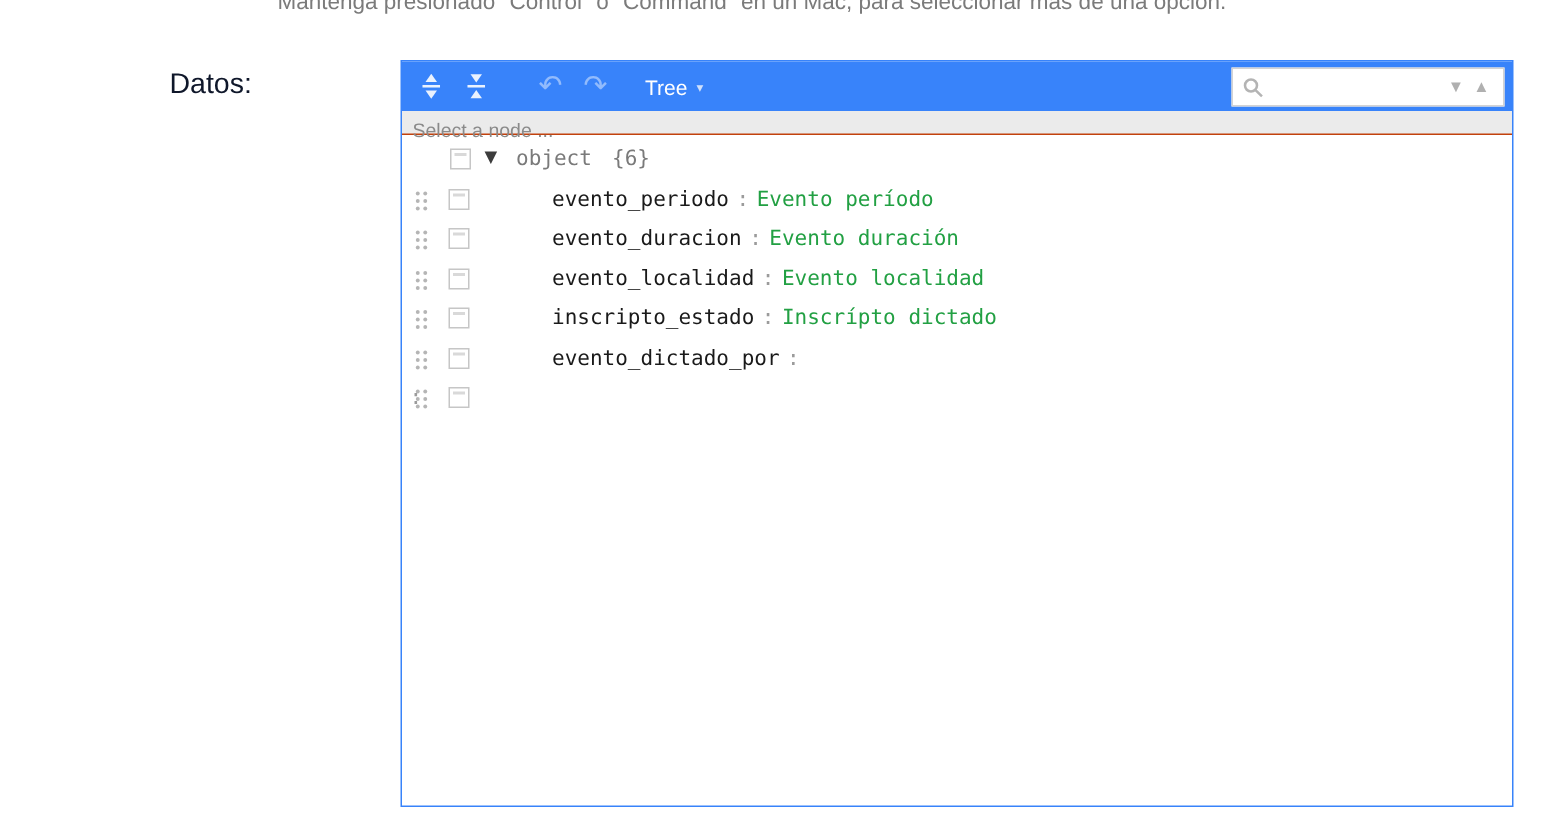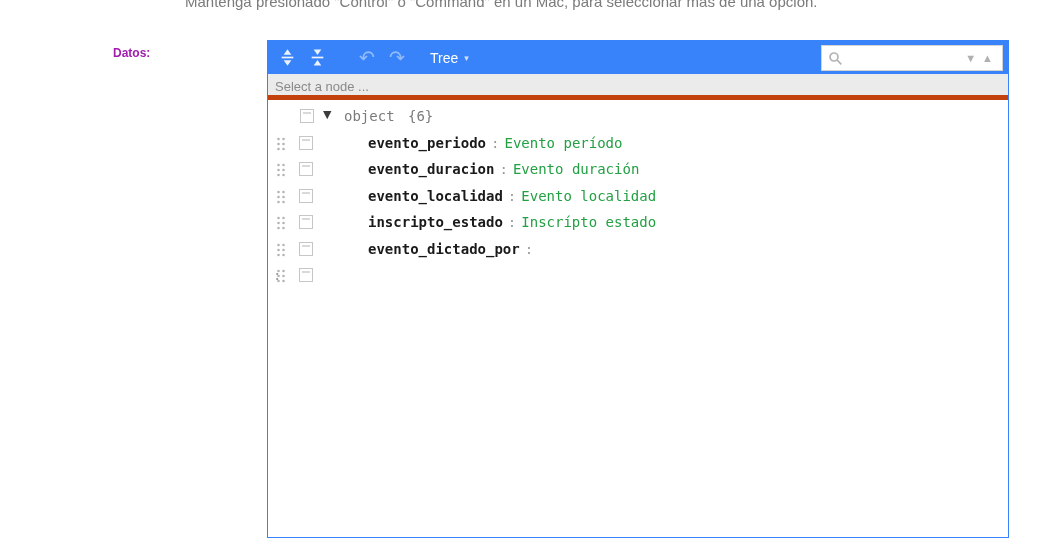--- a/index.html
+++ b/index.html
@@ -2,22 +2,22 @@
 <html><head>
 <meta charset="utf-8">
 <style>
   * { margin:0; padding:0; box-sizing:border-box; }
   html,body { width:1040px; height:550px; background:#ffffff; overflow:hidden;
               font-family:"Liberation Sans", sans-serif; }
   .page { position:relative; width:1040px; height:550px; }
 
   .help-text { position:absolute; left:185px; top:-7px; font-size:15px; color:#7b7b7b;
                white-space:nowrap; }
-  .datos-label { position:absolute; left:113px; top:46px; font-size:12px; font-weight:bold;
-                 color:#a21caf; }
+  .datos-label { position:absolute; left:113px; top:46px; font-size:19px; font-weight:normal;
+                 color:#0f172a; }
 
   .editor { position:absolute; left:267px; top:40px; width:742px; height:498px;
             border:1px solid #3883fa; background:#ffffff; }
 
   
   .menu { position:relative; height:33px; background:#3883fa; display:flex; align-items:center;
           padding-left:6px; }
   .tb { width:26px; height:26px; border:none; background:transparent; display:flex;
         align-items:center; justify-content:center; margin-right:4px; cursor:pointer;
         color:#ffffff; padding:0; }
@@ -29,37 +29,37 @@
           cursor:pointer; }
   .mode .caret { font-size:9px; margin-left:6px; color:#cfe0fb; }
 
   .search { position:absolute; right:5px; top:4px; width:182px; height:26px; background:#ffffff;
             border:1px solid #d3d3d3; display:flex; align-items:center; padding:0 6px; }
   .search input { flex:1; min-width:20px; border:none; outline:none; font-size:13px;
                   color:#444; background:transparent; font-family:"Liberation Sans",sans-serif; }
   .nav-btn { color:#b0b0b0; font-size:11px; line-height:11px; cursor:pointer; padding:0 3px; }
 
   
-  .navbar { height:26px; line-height:25px; background:#ebebeb; border-bottom:5px solid #c2410c;
+  .navbar { height:16px; line-height:25px; background:#ebebeb; border-bottom:1px solid #c2410c;
             color:#8a8a8a; font-size:13px; padding-left:7px; cursor:pointer; }
 
   
   .tree { position:relative; padding-top:3px; font-family:"DejaVu Sans Mono", monospace;
           font-size:14px; }
   .row { position:relative; height:26.5px; display:flex; align-items:center; }
   .drag { position:absolute; left:8px; top:7px; width:10px; height:14px; cursor:move; }
   .sq { position:absolute; left:31px; top:6px; width:14px; height:14px;
         border:1px solid #c6c6c6; background:#ffffff; cursor:pointer; }
   .sq::after { content:''; position:absolute; left:2px; right:2px; top:2px; height:2px;
                background:#d9d9d9; }
   .tri { position:absolute; left:55px; top:5px; font-size:11px; color:#3c3c3c; cursor:pointer;
          font-family:"DejaVu Sans", sans-serif; }
   .root-type { position:absolute; left:76px; color:#7a7a7a;text-align:right; }
   .root-count { position:absolute; left:140px; color:#7a7a7a; }
-  .field { margin-left:100px; color:#1a1a1a; cursor:text;font-weight:bold; }
+  .field { margin-left:100px; color:#1a1a1a; cursor:text; }
   .sep { color:#9b9b9b; margin:0 5px; }
   .value { color:#22a043; cursor:text; }
 </style>
 </head>
 <body>
 
 <div class="page">
 
   <div class="help-text">Mantenga presionado "Control" ó "Command" en un Mac, para seleccionar más de una opción.</div>
   <div class="datos-label">Datos:</div>
@@ -181,21 +181,21 @@
                 <circle cx="2.5" cy="7" r="1.3"></circle>
                 <circle cx="7.5" cy="7" r="1.3"></circle>
                 <circle cx="2.5" cy="12" r="1.3"></circle>
                 <circle cx="7.5" cy="12" r="1.3"></circle>
               </g>
             </svg>
         </span>
         <span class="sq"></span>
         <span class="field">inscripto_estado</span>
         <span class="sep">:</span>
-        <span class="value">Inscrípto estado</span>
+        <span class="value">Inscrípto dictado</span>
       </div>
 
       <div class="row">
         <span class="drag">
           <svg width="10" height="14" viewBox="0 0 10 14">
               <g fill="#b5b5b5">
                 <circle cx="2.5" cy="2" r="1.3"></circle>
                 <circle cx="7.5" cy="2" r="1.3"></circle>
                 <circle cx="2.5" cy="7" r="1.3"></circle>
                 <circle cx="7.5" cy="7" r="1.3"></circle>

